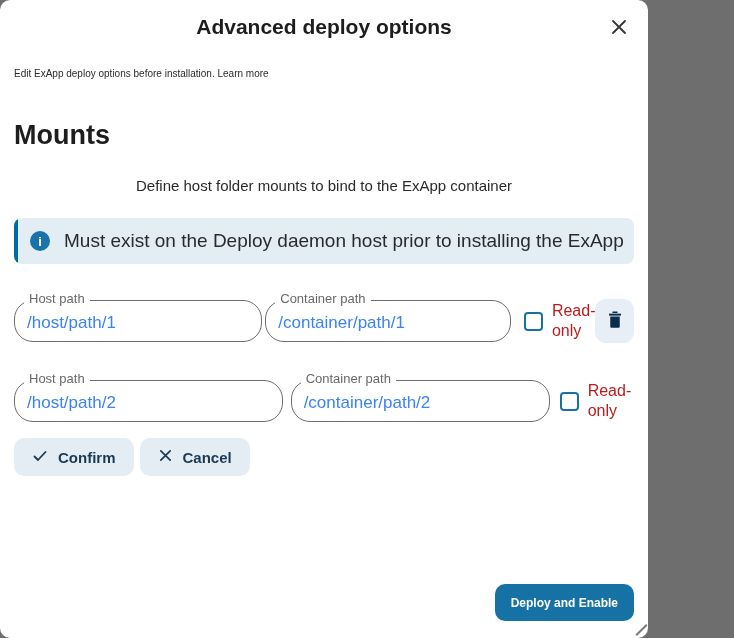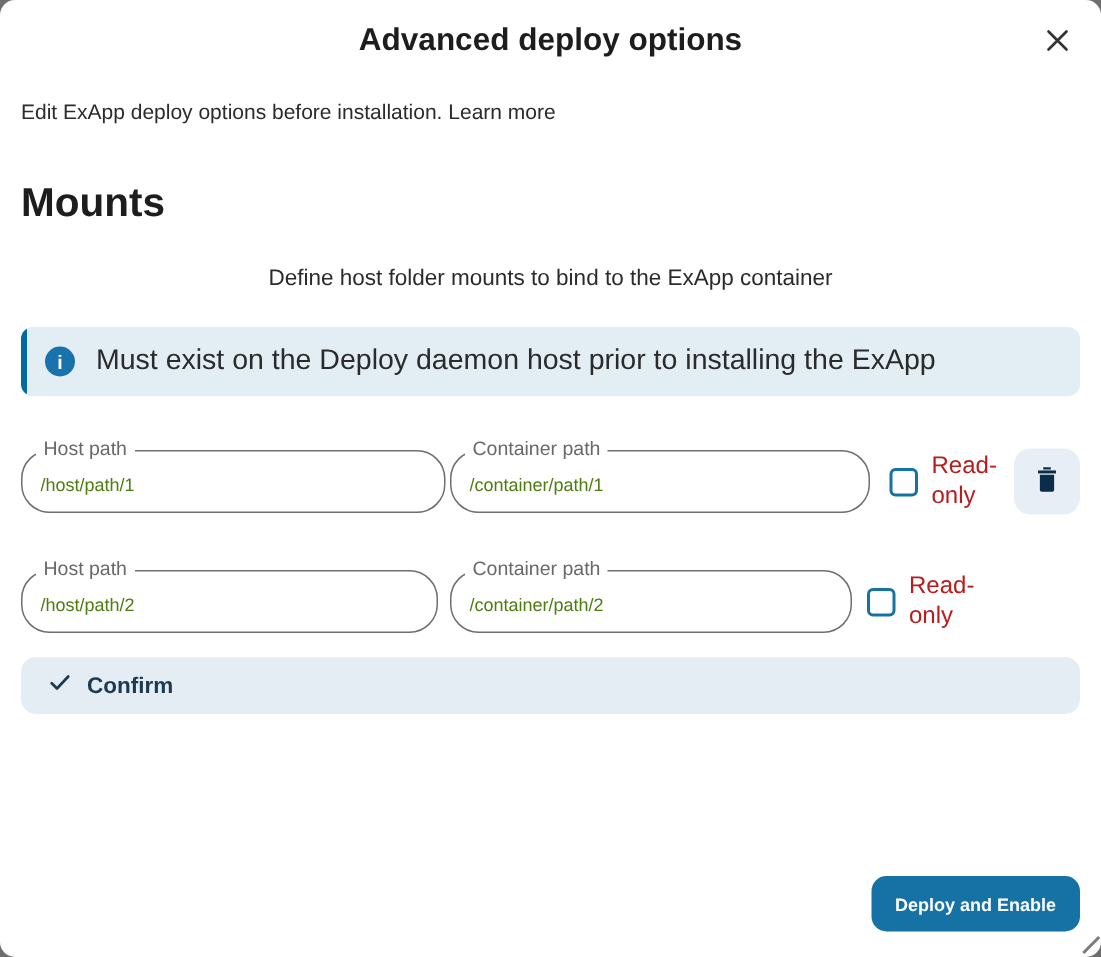--- a/index.html
+++ b/index.html
@@ -6,21 +6,21 @@
     margin: 0;
     padding: 0;
     width: 734px;
     height: 638px;
     overflow: hidden;
     background: #6e6e6e;
     font-family: "Liberation Sans", "DejaVu Sans", sans-serif;
   }
   .modal {
     position: relative;
-    width: 734px;
+    width: 648px;
     height: 638px;
     background: #ffffff;
     border-radius: 10px;
     box-sizing: border-box;
     padding: 14px 14px 0 14px;
     color: #222;
   }
   .modal-header {
     position: relative;
     height: 26px;
@@ -43,21 +43,21 @@
     background: transparent;
     cursor: pointer;
     display: flex;
     align-items: center;
     justify-content: center;
     padding: 0;
   }
   .close-btn svg { display: block; }
   .intro {
     margin: 24px 0 0 0;
-    font-size: 14px;
+    font-size: 10px;
     line-height: 20px;
     color: #2b2b2b;
   }
   .learn-more { color: #2b2b2b; cursor: pointer; }
   h2.section-heading {
     margin: 34px 0 0 0;
     font-size: 27px;
     font-weight: 700;
     line-height: 34px;
     color: #1d1d1d;
@@ -131,22 +131,22 @@
   }
   .field input {
     box-sizing: border-box;
     width: 100%;
     height: 100%;
     border: none;
     outline: none;
     background: transparent;
     border-radius: 9px;
     padding: 4px 12px 0 12px;
-    font-size: 12px;
-    color: #4d7c0f;
+    font-size: 17px;
+    color: #3b82f6;
     font-family: inherit;
   }
   .field.host { width: 283px; }
   .field.container-path { width: 280px; margin-left: 3px; }
   .row2 .field.host { width: 278px; }
   .row2 .field.container-path { width: 268px; margin-left: 8px; }
   .checkbox {
     flex: 0 0 auto;
     width: 19px; height: 19px;
     box-sizing: border-box;
@@ -180,21 +180,20 @@
     margin: 57px 0 0 0;
     font-size: 20px;
     font-weight: 700;
     line-height: 26px;
     color: #1d1d1d;
   }
   .mount-row.row2 { margin-top: 37px; }
   .action-row {
     display: flex;
     margin-top: 16px;
-    flex-direction: column;
   }
   .btn-secondary {
     display: flex;
     align-items: center;
     gap: 10px;
     height: 38px;
     border: none;
     border-radius: 10px;
     background: #e4ecf4;
     color: #1b3a52;
@@ -296,19 +295,27 @@
 
   <div class="action-row">
     <button class="btn-secondary">
       <span>
         <svg width="16" height="16" viewBox="0 0 16 16">
             <path d="M2.5 8.5 L6 12 L13.5 4" stroke="#1b3a52" stroke-width="1.8" fill="none" stroke-linecap="round" stroke-linejoin="round"></path>
           </svg>
       </span>
       <span>Confirm</span>
     </button>
+    <button class="btn-secondary">
+      <span>
+        <svg width="15" height="15" viewBox="0 0 16 16">
+            <path d="M3 3 L13 13 M13 3 L3 13" stroke="#1b3a52" stroke-width="1.8" stroke-linecap="round"></path>
+          </svg>
+      </span>
+      <span>Cancel</span>
+    </button>
   </div>
 
   <button class="btn-primary">Deploy and Enable</button>
 
   <div class="resize-grip"></div>
 
 </div>
 
 </body></html>

